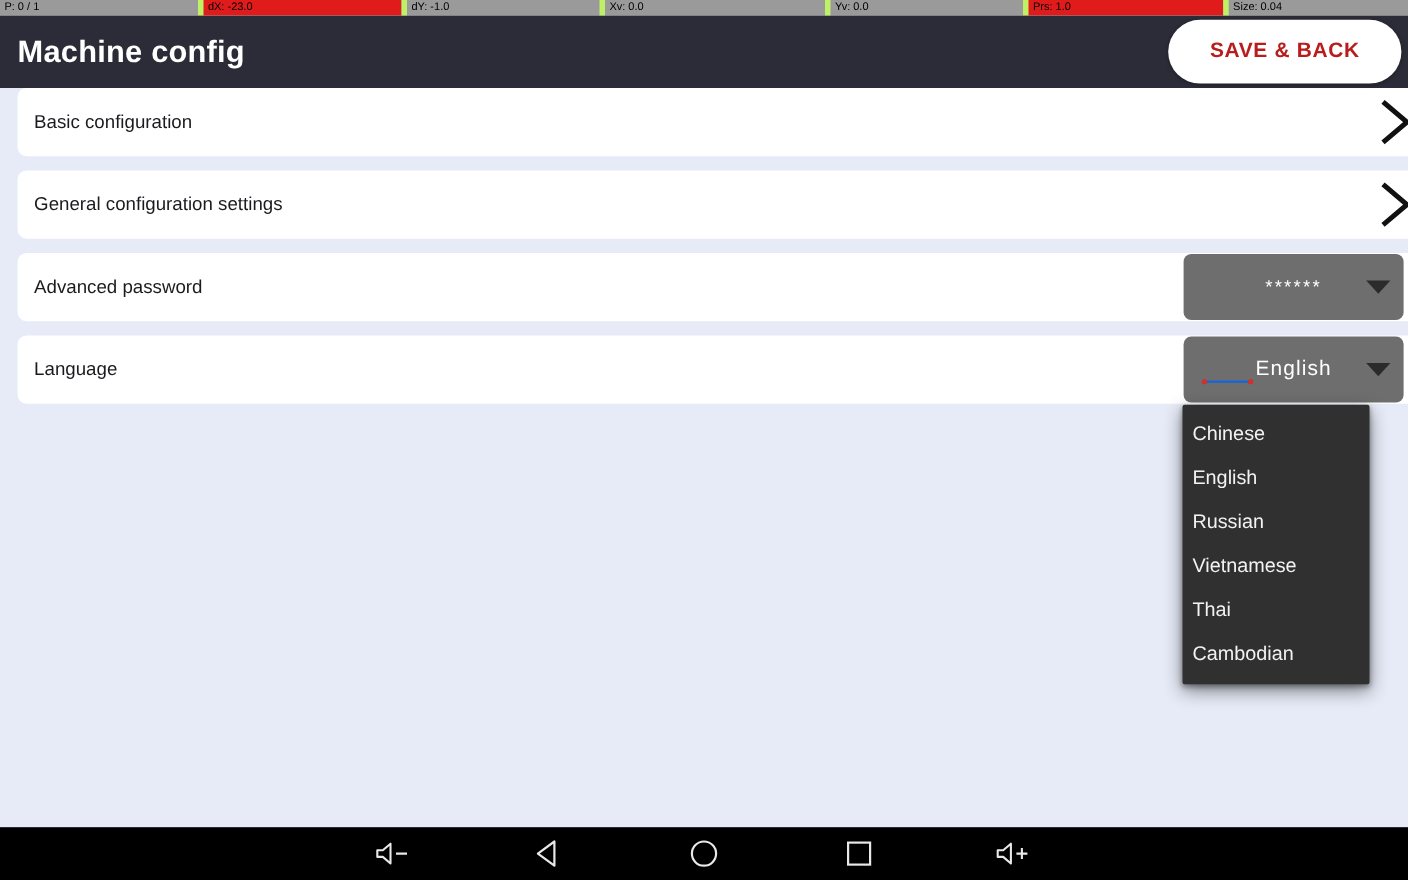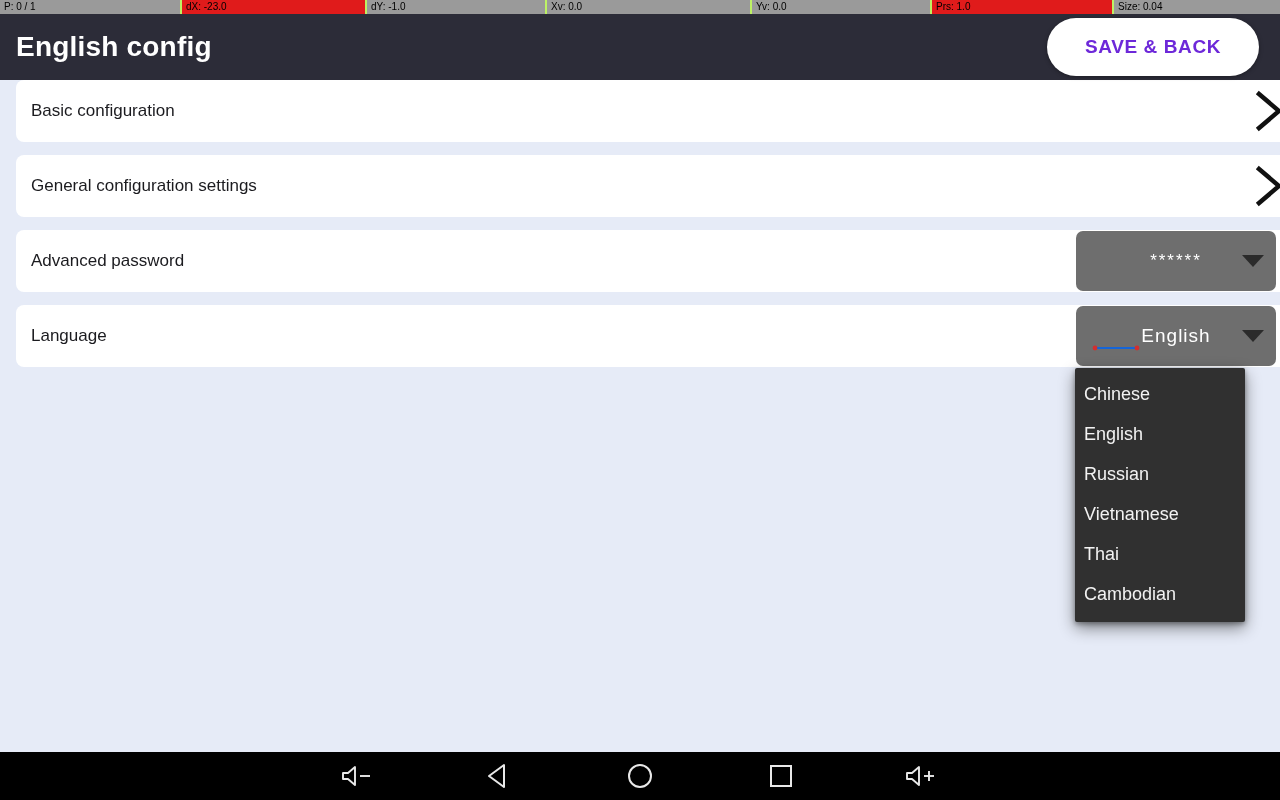--- a/index.html
+++ b/index.html
@@ -14,21 +14,21 @@
   
   #statusbar {
     position:absolute; top:0; left:0; width:1280px; height:14px;
     background:#9a9a9a;
     display:flex; align-items:stretch;
     z-index:40;
   }
   .st-cell {
     font-size:10px; line-height:14px;
     color:#000; padding-left:4px;
-    border-left:2px solid #bef264;
+    border-left:5px solid #bef264;
     white-space:nowrap; overflow:hidden;
     font-family:"Liberation Sans", sans-serif;
   }
   .st-cell:first-child { border-left:none; }
   .st-cell.alert { background:#e01b1b; }
   .st-w1 { width:180px; }
   .st-w2 { width:185px; }
   .st-w3 { width:180px; }
   .st-w4 { width:185px; }
   .st-w5 { width:180px;margin-left:20px; }
@@ -40,24 +40,24 @@
     position:absolute; top:14px; left:0; width:1280px; height:66px;
     background:#2c2c38;
     z-index:30;
   }
   #app-title {
     position:absolute; left:16px; top:50%; transform:translateY(-50%);
     color:#ffffff; font-size:28px; font-weight:bold;
     letter-spacing:0.2px;
   }
   #save-back-btn {
-    position:absolute; right:21px; top:50%; transform:translateY(-50%);
+    position:absolute; right:6px; top:50%; transform:translateY(-50%);
     width:212px; height:58px; border-radius:29px;
     background:#ffffff; border:none; cursor:pointer;
-    color:#6d28d9; font-size:19px; font-weight:bold; letter-spacing:0.6px;
+    color:#b91c1c; font-size:19px; font-weight:bold; letter-spacing:0.6px;
     font-family:"Liberation Sans", sans-serif;
     box-shadow:0 1px 4px rgba(0,0,0,0.35);
   }
 
   
   #list {
     position:absolute; top:80px; left:16px; width:1280px;
     display:flex; flex-direction:column; gap:13px;
     z-index:10;
   }
@@ -145,21 +145,21 @@
     <div class="st-cell st-w1">P: 0 / 1</div>
     <div class="st-cell st-w2 alert">dX: -23.0</div>
     <div class="st-cell st-w3">dY: -1.0</div>
     <div class="st-cell st-w4">Xv: 0.0</div>
     <div class="st-cell st-w5">Yv: 0.0</div>
     <div class="st-cell st-w6 alert">Prs: 1.0</div>
     <div class="st-cell st-w7">Size: 0.04</div>
   </div>
 
   <div id="header">
-    <div id="app-title">English config</div>
+    <div id="app-title">Machine config</div>
     <button id="save-back-btn">SAVE &amp; BACK</button>
   </div>
 
   <div id="list">
 
     <div class="row">
       <span class="row-label">Basic configuration</span>
       <span class="chev">
         <svg viewBox="0 0 34 46">
             <polyline points="7,6 27,23 7,40" fill="none" stroke="#111111" stroke-width="4.5" stroke-linecap="square" stroke-linejoin="miter"></polyline>

